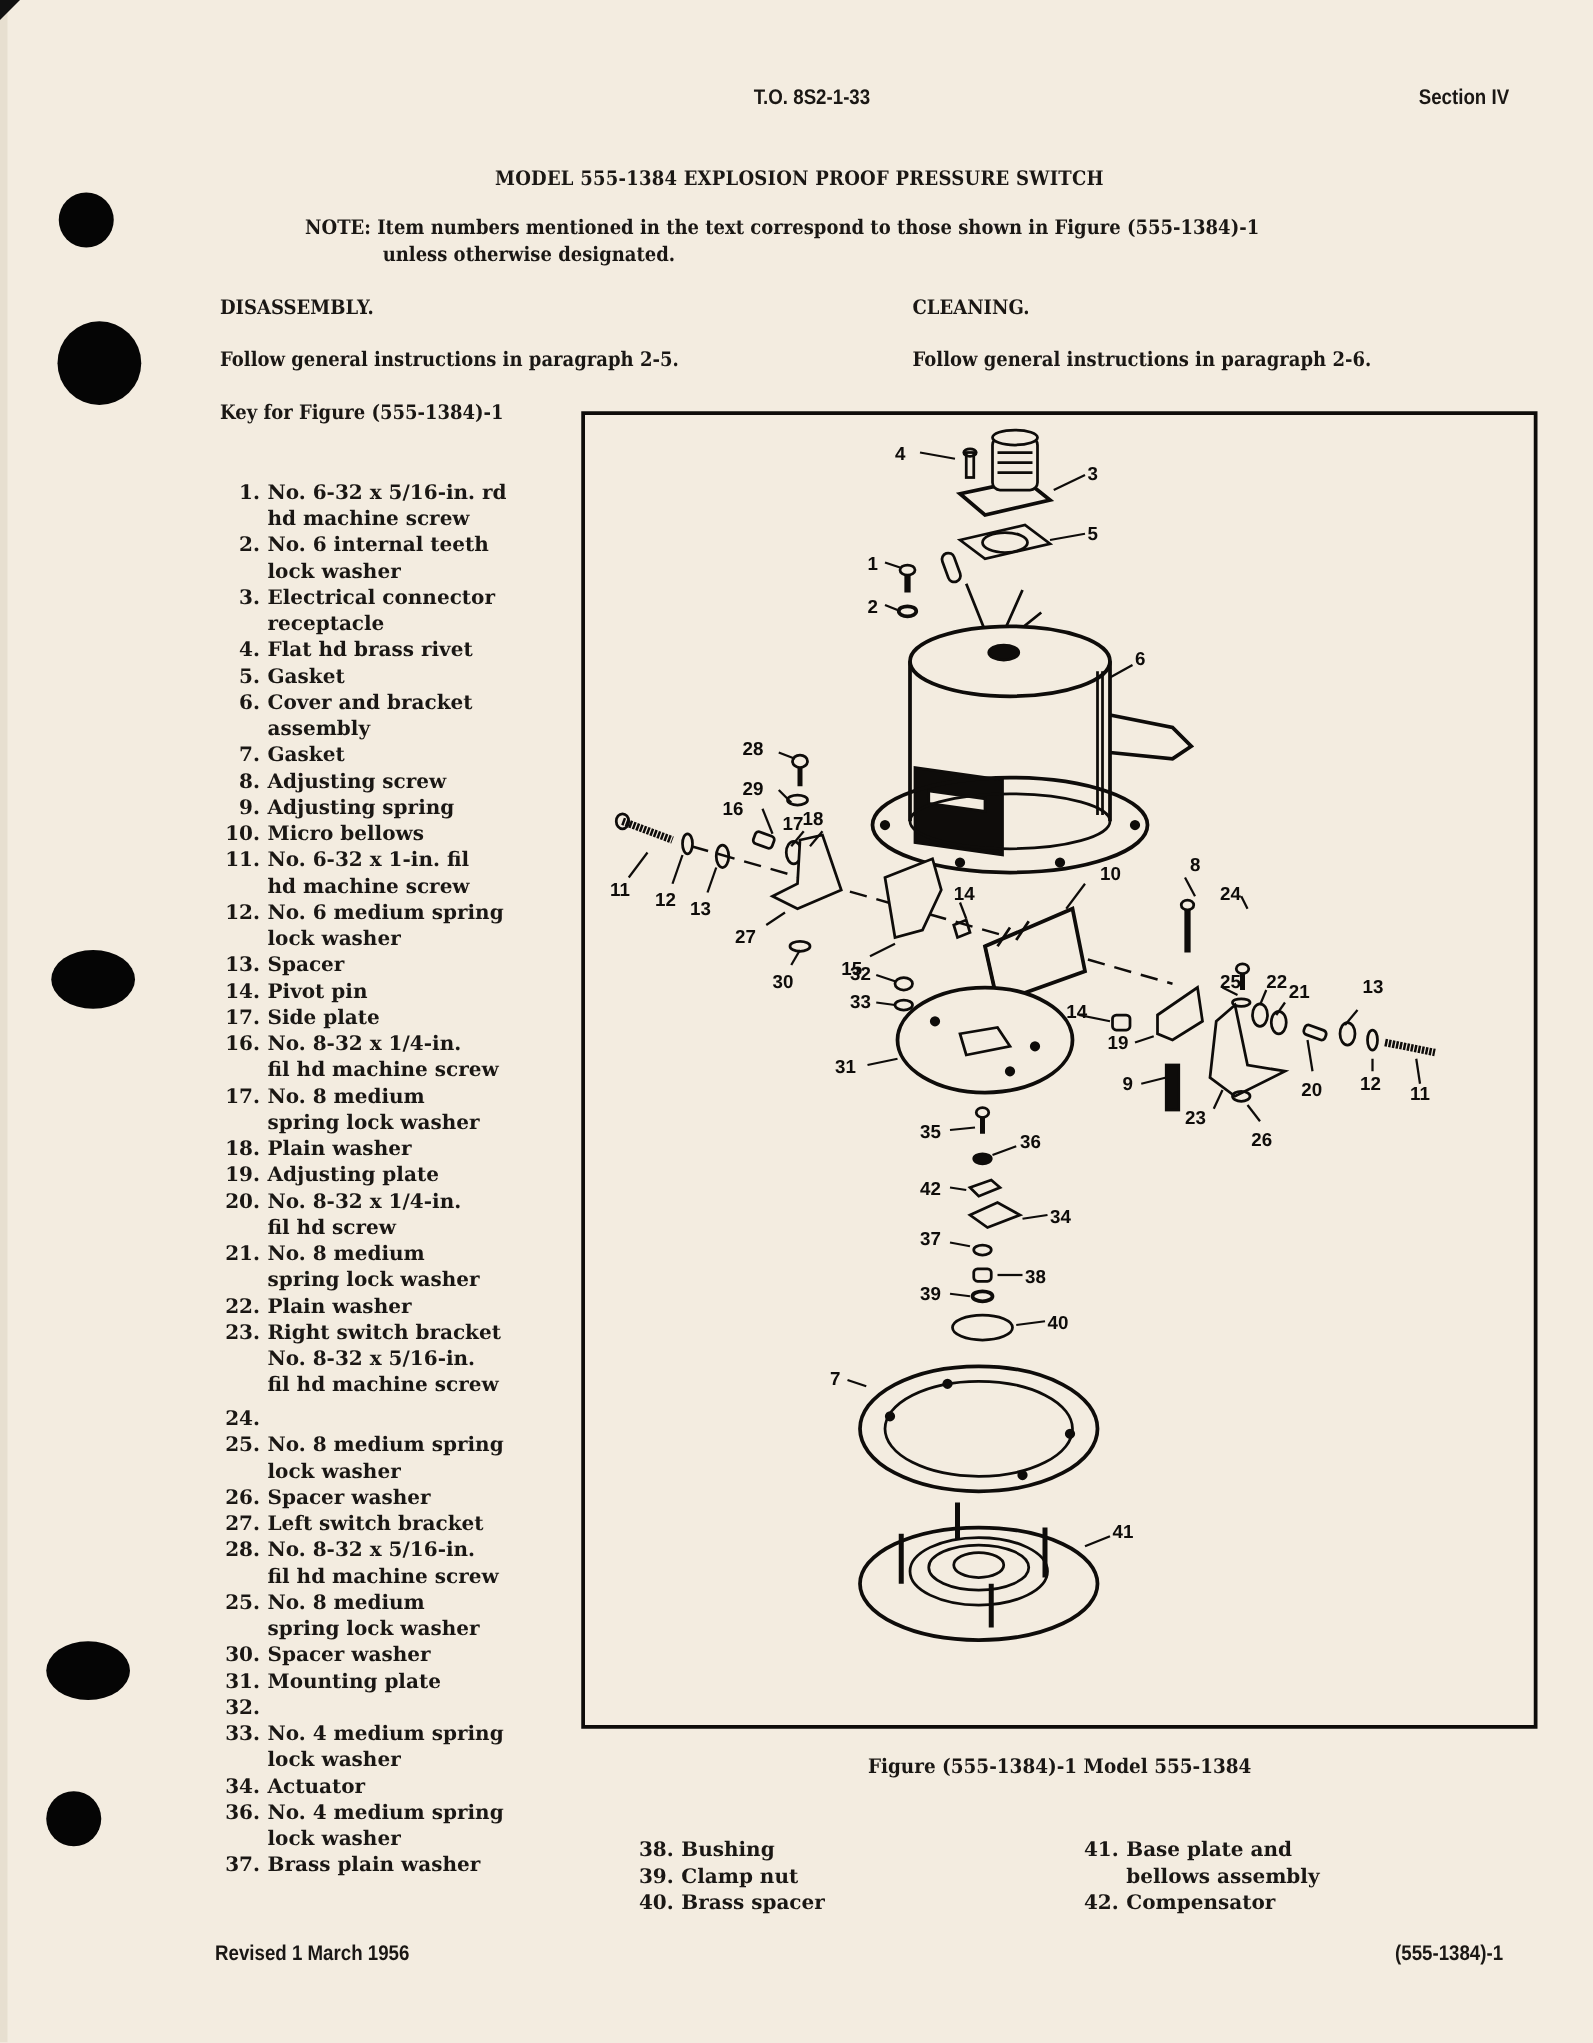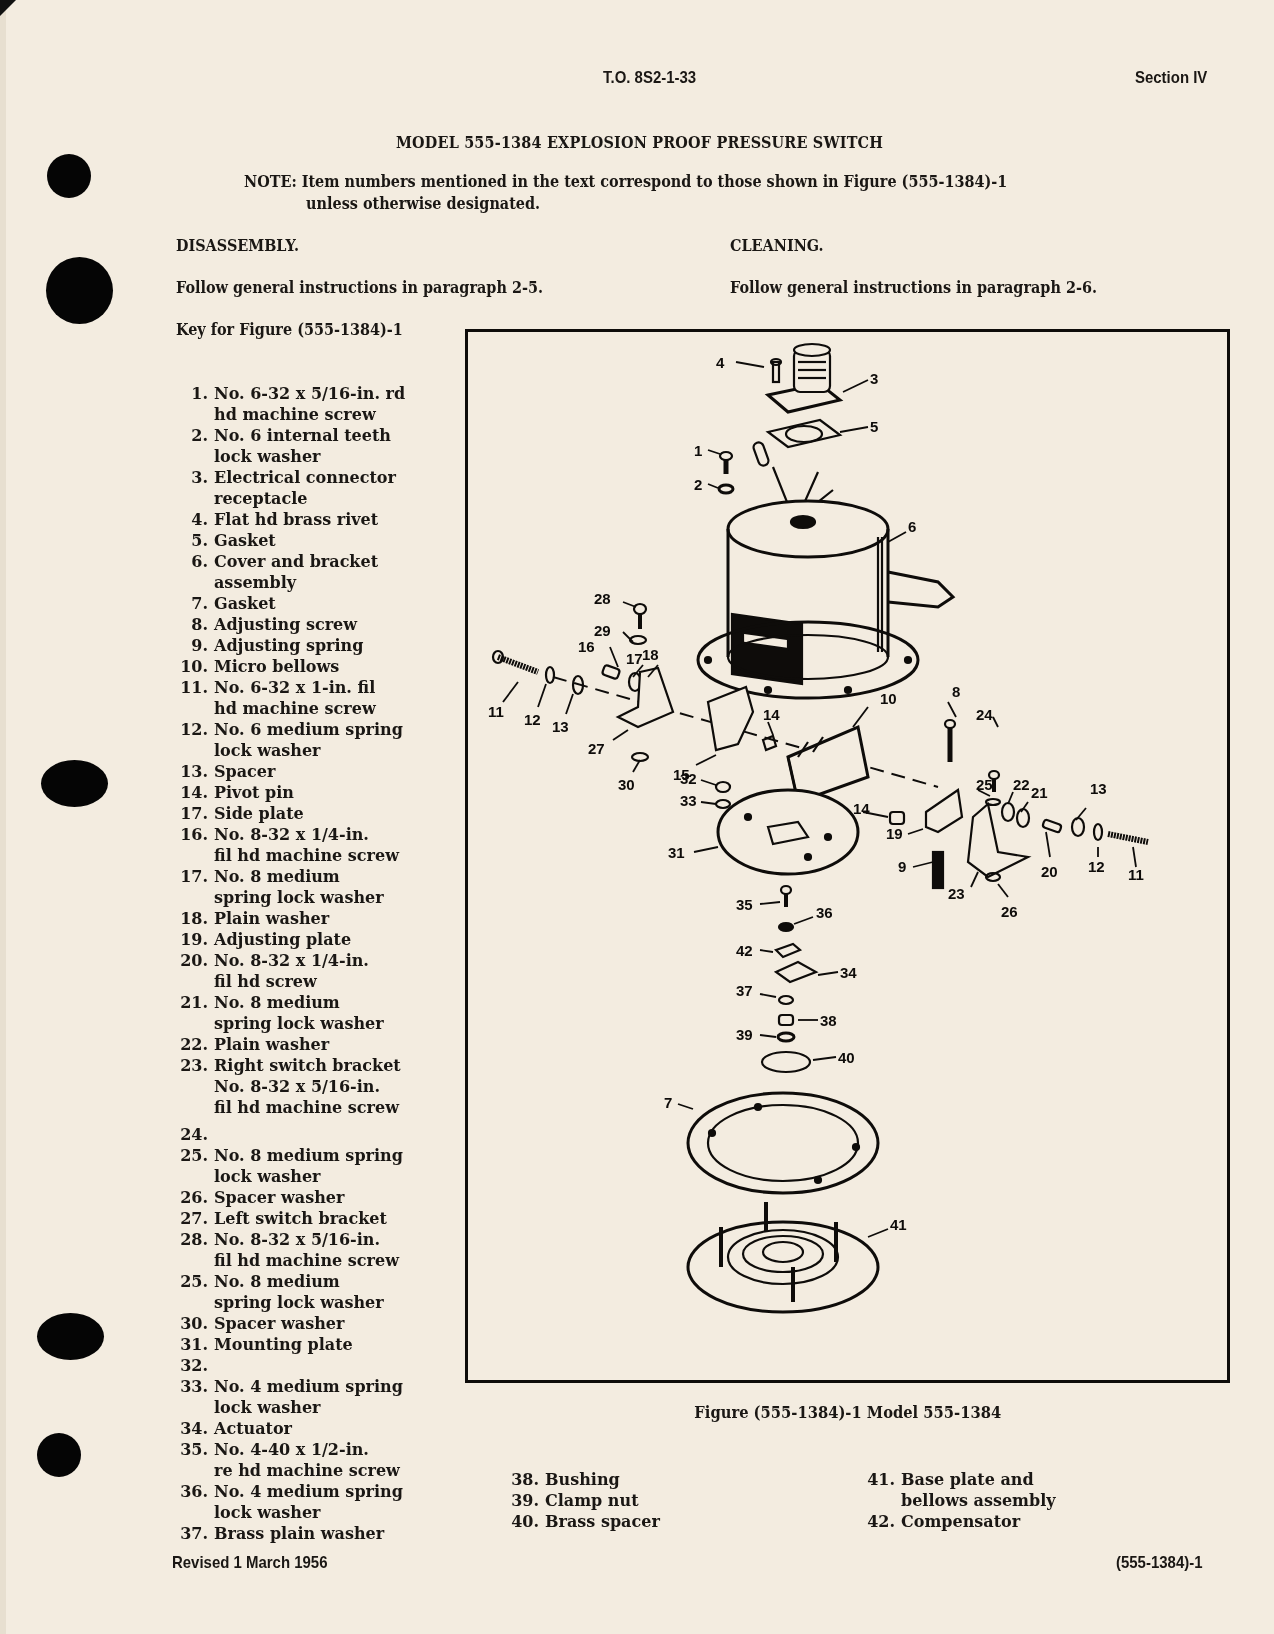--- a/index.html
+++ b/index.html
@@ -201,25 +201,20 @@
       <span class="key-num" style="width: 36px;">32.</span>
     </div>
     <div class="key-item">
       <span class="key-num" style="width: 36px;">33.</span>
       <span class="key-text">No. 4 medium spring
 lock washer</span>
     </div>
     <div class="key-item">
       <span class="key-num" style="width: 36px;">34.</span>
       <span class="key-text">Actuator</span>
-    </div>
-    <div class="key-item">
-      <span class="key-num" style="width: 36px;">35.</span>
-      <span class="key-text">No. 4-40 x 1/2-in.
-re hd machine screw</span>
     </div>
     <div class="key-item">
       <span class="key-num" style="width: 36px;">36.</span>
       <span class="key-text">No. 4 medium spring
 lock washer</span>
     </div>
     <div class="key-item">
       <span class="key-num" style="width: 36px;">37.</span>
       <span class="key-text">Brass plain washer</span>
     </div>

